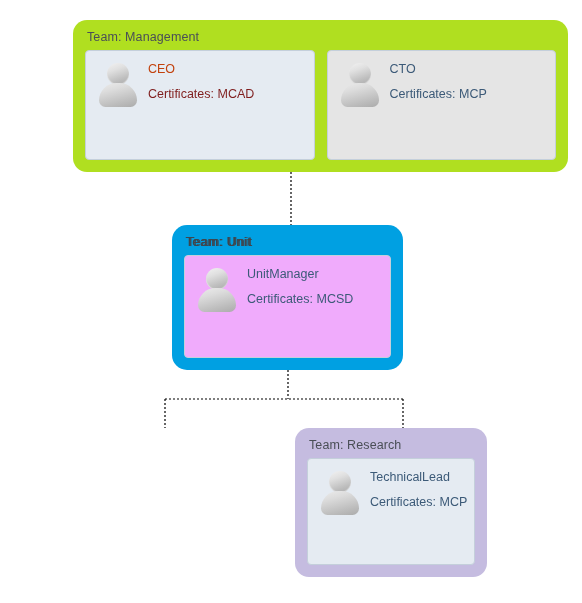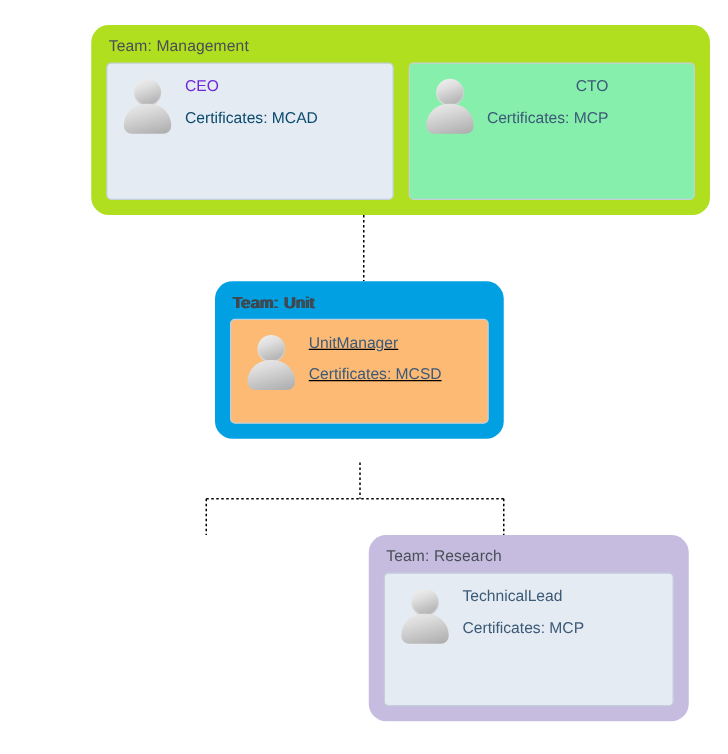--- a/index.html
+++ b/index.html
@@ -131,59 +131,59 @@
   <div class="team-panel" id="panel-management" style="left: 73px; top: 20px; width: 495px; height: 152px; background: rgb(176, 223, 32);">
     <div class="team-label">Team: Management</div>
     <div class="cards">
 
       <div class="member-card" style="background: rgb(229, 235, 242); border-color: rgb(196, 207, 219);">
         <div class="avatar">
           <div class="head"></div>
           <div class="body"></div>
         </div>
         <div class="member-text">
-          <div class="member-name" style="color: #6d28d9;">CEO</div>
-          <div class="member-certs" style="color: #0c4a6e;">Certificates: MCAD</div>
+          <div class="member-name" style="color: #c2410c;">CEO</div>
+          <div class="member-certs" style="color: #7f1d1d;">Certificates: MCAD</div>
         </div>
       </div>
 
-      <div class="member-card" style="background: #86efac; border-color: rgb(196, 207, 219); text-align: right;">
+      <div class="member-card" style="background: #e5e5e5; border-color: rgb(196, 207, 219);">
         <div class="avatar">
           <div class="head"></div>
           <div class="body"></div>
         </div>
         <div class="member-text">
           <div class="member-name" style="color: rgb(60, 90, 120);">CTO</div>
           <div class="member-certs" style="color: rgb(60, 90, 120);">Certificates: MCP</div>
         </div>
       </div>
 
     </div>
   </div>
 
-  <div class="team-panel" id="panel-unit" style="left: 172px; top: 225px; width: 231px; height: 126px; background: rgb(0, 160, 226);">
+  <div class="team-panel" id="panel-unit" style="left: 172px; top: 225px; width: 231px; height: 145px; background: rgb(0, 160, 226); border-radius: 15px;">
     <div class="team-label ghost">Team: Unit</div>
     <div class="cards">
 
-      <div class="member-card" style="background: #fdba74; border-color: rgb(196, 207, 219); text-decoration: underline;">
+      <div class="member-card" style="background: #f0abfc; border-color: rgb(196, 207, 219);">
         <div class="avatar">
           <div class="head"></div>
           <div class="body"></div>
         </div>
         <div class="member-text">
           <div class="member-name" style="color: rgb(60, 90, 120);">UnitManager</div>
           <div class="member-certs" style="color: rgb(60, 90, 120);">Certificates: MCSD</div>
         </div>
       </div>
 
     </div>
   </div>
 
 
-  <div class="team-panel" id="panel-research" style="left: 295px; top: 428px; width: 256px; height: 149px; background: rgb(197, 188, 224);">
+  <div class="team-panel" id="panel-research" style="left: 295px; top: 428px; width: 192px; height: 149px; background: rgb(197, 188, 224);">
     <div class="team-label">Team: Research</div>
     <div class="cards">
 
       <div class="member-card" style="background: rgb(229, 235, 242); border-color: rgb(196, 207, 219);">
         <div class="avatar">
           <div class="head"></div>
           <div class="body"></div>
         </div>
         <div class="member-text">
           <div class="member-name" style="color: rgb(60, 90, 120);">TechnicalLead</div>

